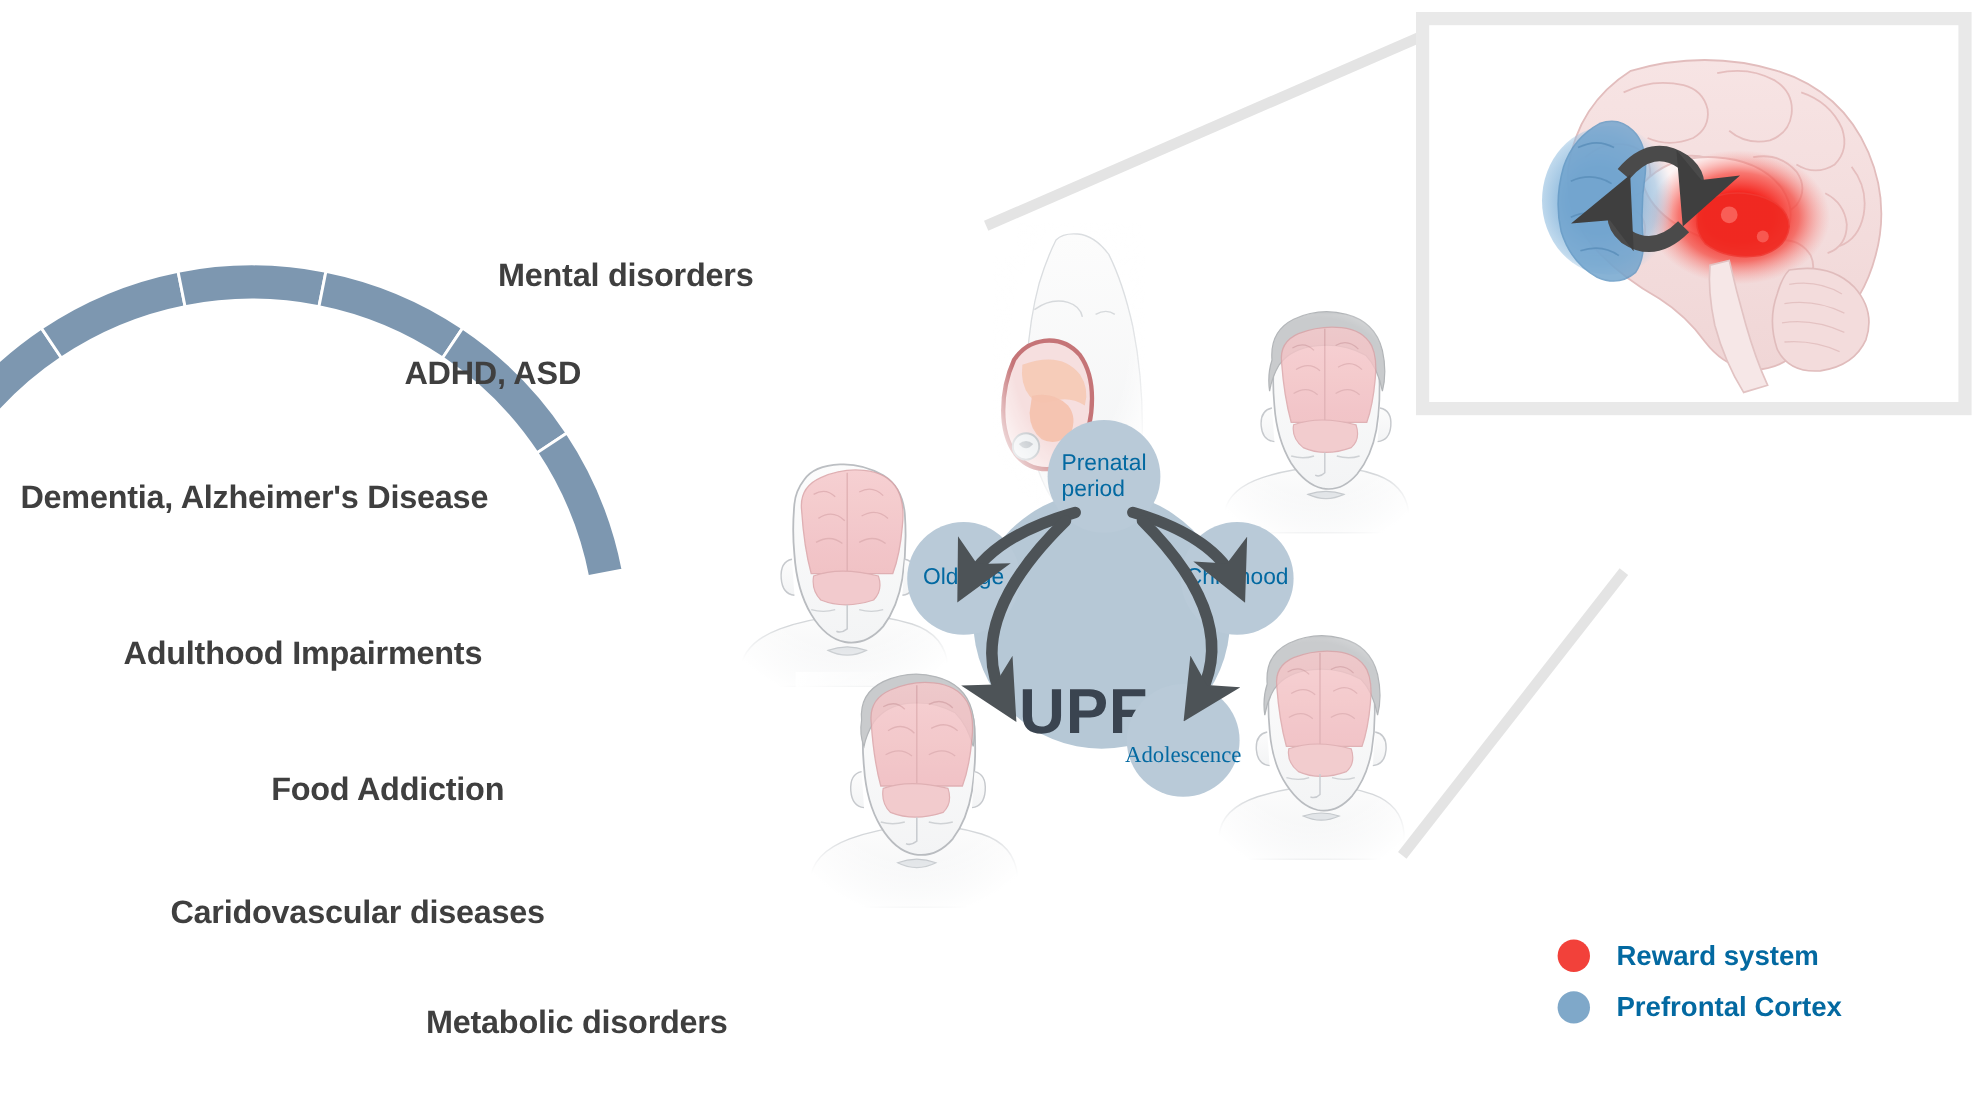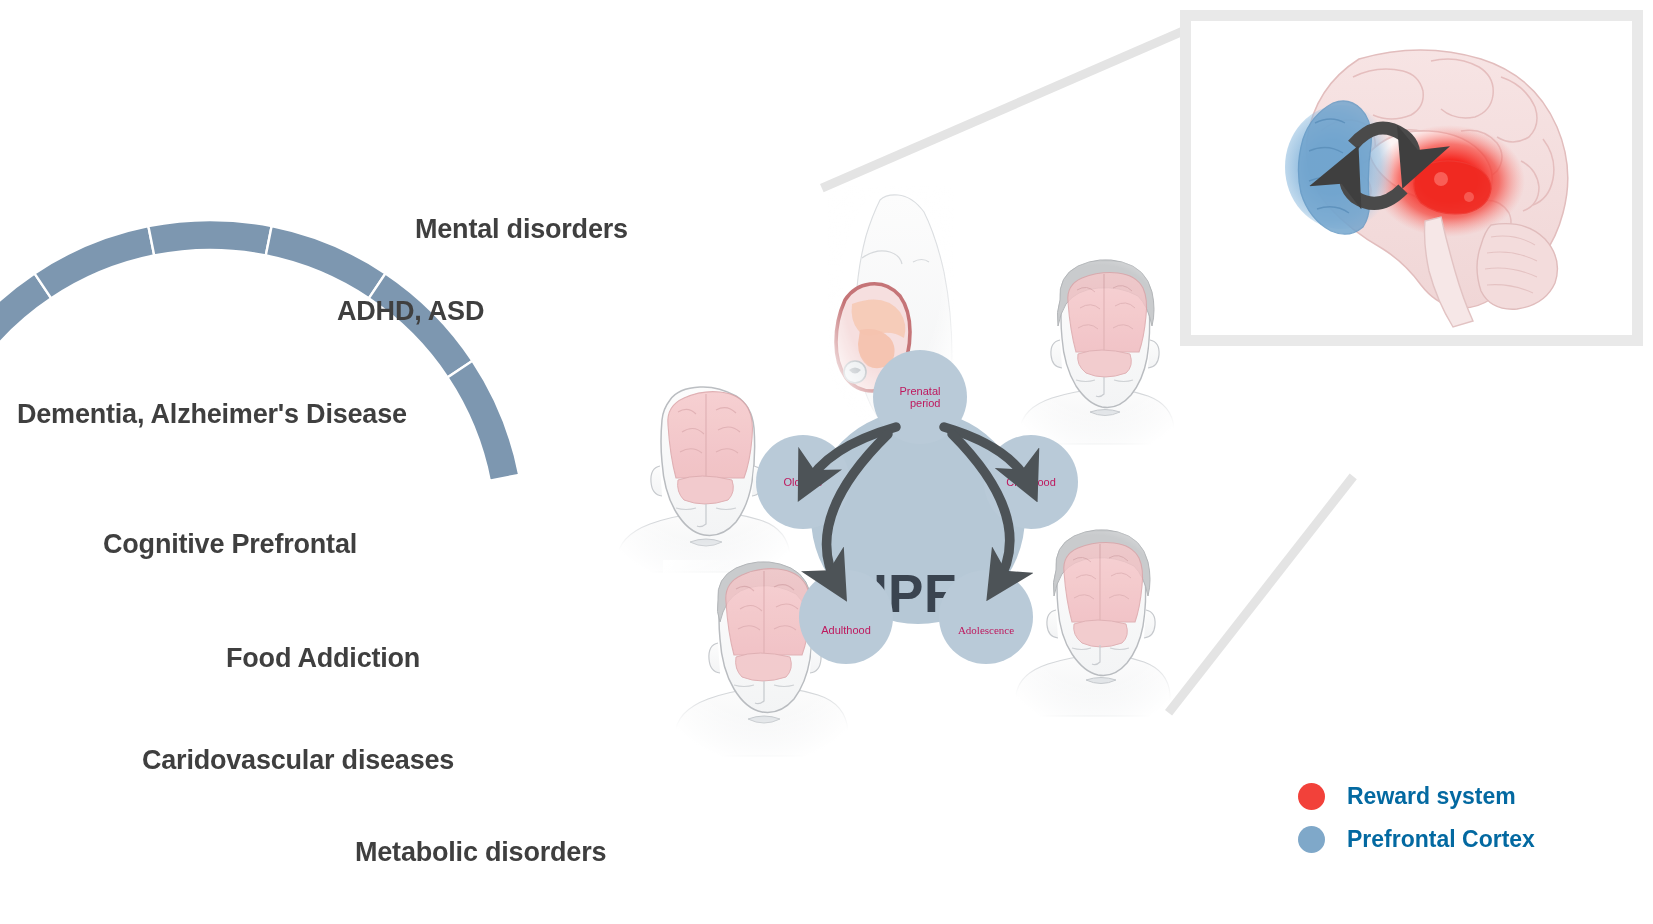--- a/index.html
+++ b/index.html
@@ -42,24 +42,24 @@
   }
 
   
   .stage-bubble {
     position: absolute;
     border-radius: 50%;
     background: #b9cad8;
     display: flex;
     align-items: center;
     justify-content: center;
-    text-align: right;
-    color: #be185d;
+    text-align: left;
+    color: #0369a1;
     font-family: "Liberation Sans", sans-serif;
-    font-size: 11px;
+    font-size: 19px;
     line-height: 1.12;
     font-weight: normal;
   }
   #hub-circle {
     position: absolute;
     border-radius: 50%;
     background: #b6c8d6;
     display: flex;
     align-items: flex-end;
     justify-content: center;
@@ -136,21 +136,21 @@
         <path d="M385.4940931602303 273.41478775384036 A315 315 0 0 1 472.45708473992147 360.8125186190992
                L447.461171907548 377.40180256013736 A285 285 0 0 0 368.78037000211316 298.32766511061743 Z" fill="#7d97b0" stroke="#ffffff" stroke-width="2.4"></path>
         <path d="M472.45708473992147 360.8125186190992 A315 315 0 0 1 519.2125627860141 474.8951664563884
                L489.76374728258423 480.61943631768474 A285 285 0 0 0 447.461171907548 377.40180256013736 Z" fill="#7d97b0" stroke="#ffffff" stroke-width="2.4"></path>
       </g>
   </svg>
 
   <div class="disease-label" style="left:415px; top:200px;">Mental disorders</div>
   <div class="disease-label" style="left:337px; top:282px;">ADHD, ASD</div>
   <div class="disease-label" style="left:17px; top:385px;">Dementia, Alzheimer's Disease</div>
-  <div class="disease-label" style="left:103px; top:515px;">Cognitive Prefrontal</div>
+  <div class="disease-label" style="left:103px; top:515px;">Adulthood Impairments</div>
   <div class="disease-label" style="left:226px; top:629px;text-align:right;">Food Addiction</div>
   <div class="disease-label" style="left:142px; top:731px;">Caridovascular diseases</div>
   <div class="disease-label" style="left:355px; top:823px;">Metabolic disorders</div>
 
   <svg style="position:absolute; left:0; top:0;" width="1653" height="924" viewBox="0 0 1653 924">
     <defs>
       <linearGradient id="skinGrad" x1="0" y1="0" x2="0" y2="1">
         <stop offset="0%" stop-color="#fcfcfc"></stop>
         <stop offset="100%" stop-color="#f3f4f5"></stop>
       </linearGradient>
@@ -292,23 +292,20 @@
   </div>
 
   <div class="stage-bubble" style="left:873px; top:350px; width:94px; height:94px;">
     <span>Prenatal<br>period</span>
   </div>
   <div class="stage-bubble" style="left:984px; top:435px; width:94px; height:94px;">
     <span>Childhood</span>
   </div>
   <div class="stage-bubble" style="left:939px; top:570px; width:94px; height:94px;font-family:Liberation Serif, serif;">
     <span style="margin-top:26px;">Adolescence</span>
-  </div>
-  <div class="stage-bubble" style="left:799px; top:570px; width:94px; height:94px;">
-    <span style="margin-top:26px;">Adulthood</span>
   </div>
   <div class="stage-bubble" style="left:756px; top:435px; width:94px; height:94px;">
     <span>Old Age</span>
   </div>
 
   <svg style="position:absolute; left:0; top:0; pointer-events:none;" width="1653" height="924" viewBox="0 0 1653 924">
     <defs>
       <marker id="arrowHead" markerWidth="5.2" markerHeight="5.2" refX="3.3" refY="2.6" orient="auto" markerUnits="strokeWidth">
         <path d="M0,0 L5.2,2.6 L0,5.2 L1.4,2.6 Z" fill="#4d5357"></path>
       </marker>

